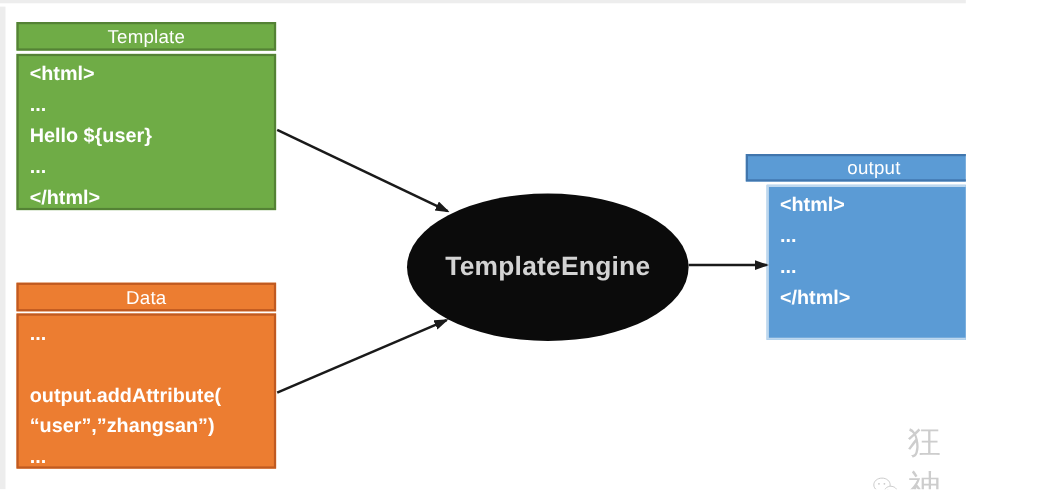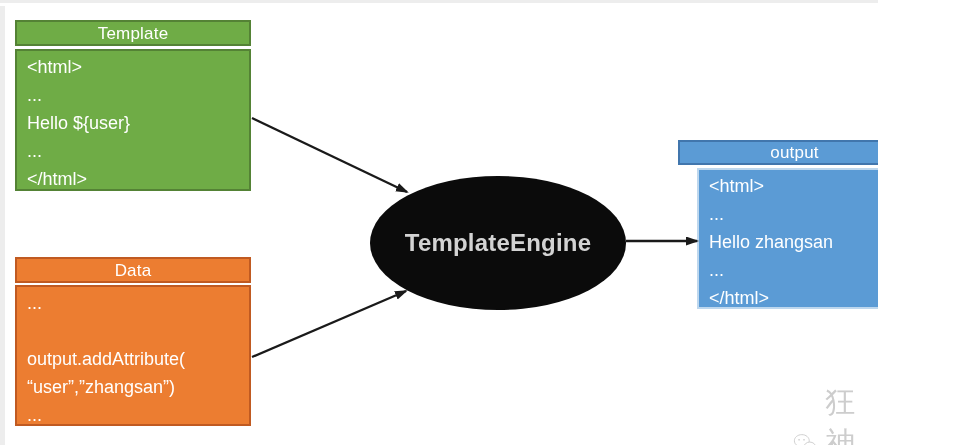--- a/index.html
+++ b/index.html
@@ -21,21 +21,21 @@
   .node { position: absolute; color: #ffffff; }
 
   .box-header {
     display: flex; align-items: center; justify-content: center;
     font-size: 17px; line-height: 1; letter-spacing: 0.2px;
   }
   .box-body {
     padding: 2px 4px 0 10px;
     font-size: 18px;
   }
-  .code-line { height: 28px; line-height: 28px; white-space: pre; overflow: visible; }
+  .code-line { height: 28px; line-height: 28px; white-space: pre; overflow: visible; font-weight: bold; }
 
   
   .tpl-header {
     left: 15px; top: 20px; width: 236px; height: 26px;
     background: var(--green-fill, #6FAC46);
     border: 2px solid var(--green-border, #548235);
   }
   .tpl-body {
     left: 15px; top: 49px; width: 236px; height: 142px;
     background: var(--green-fill, #6FAC46);
@@ -124,21 +124,20 @@
   <div class="node engine">
     <span>TemplateEngine</span>
   </div>
 
   <div class="node box-header out-header">
     <span>output</span>
   </div>
   <div class="node box-body out-body">
       <div class="code-line">&lt;html&gt;</div>
       <div class="code-line">...</div>
-      <div class="code-line">Hello zhangsan</div>
       <div class="code-line">...</div>
       <div class="code-line">&lt;/html&gt;</div>
     </div>
 
   <svg class="arrow-layer" viewBox="0 0 965 445" xmlns="http://www.w3.org/2000/svg">
     <defs>
       <marker id="ah" markerUnits="userSpaceOnUse" markerWidth="13" markerHeight="10" refX="11" refY="4.5" orient="auto">
         <polygon points="0,0 13,4.5 0,9" fill="#1A1A1A"></polygon>
       </marker>
     </defs>

